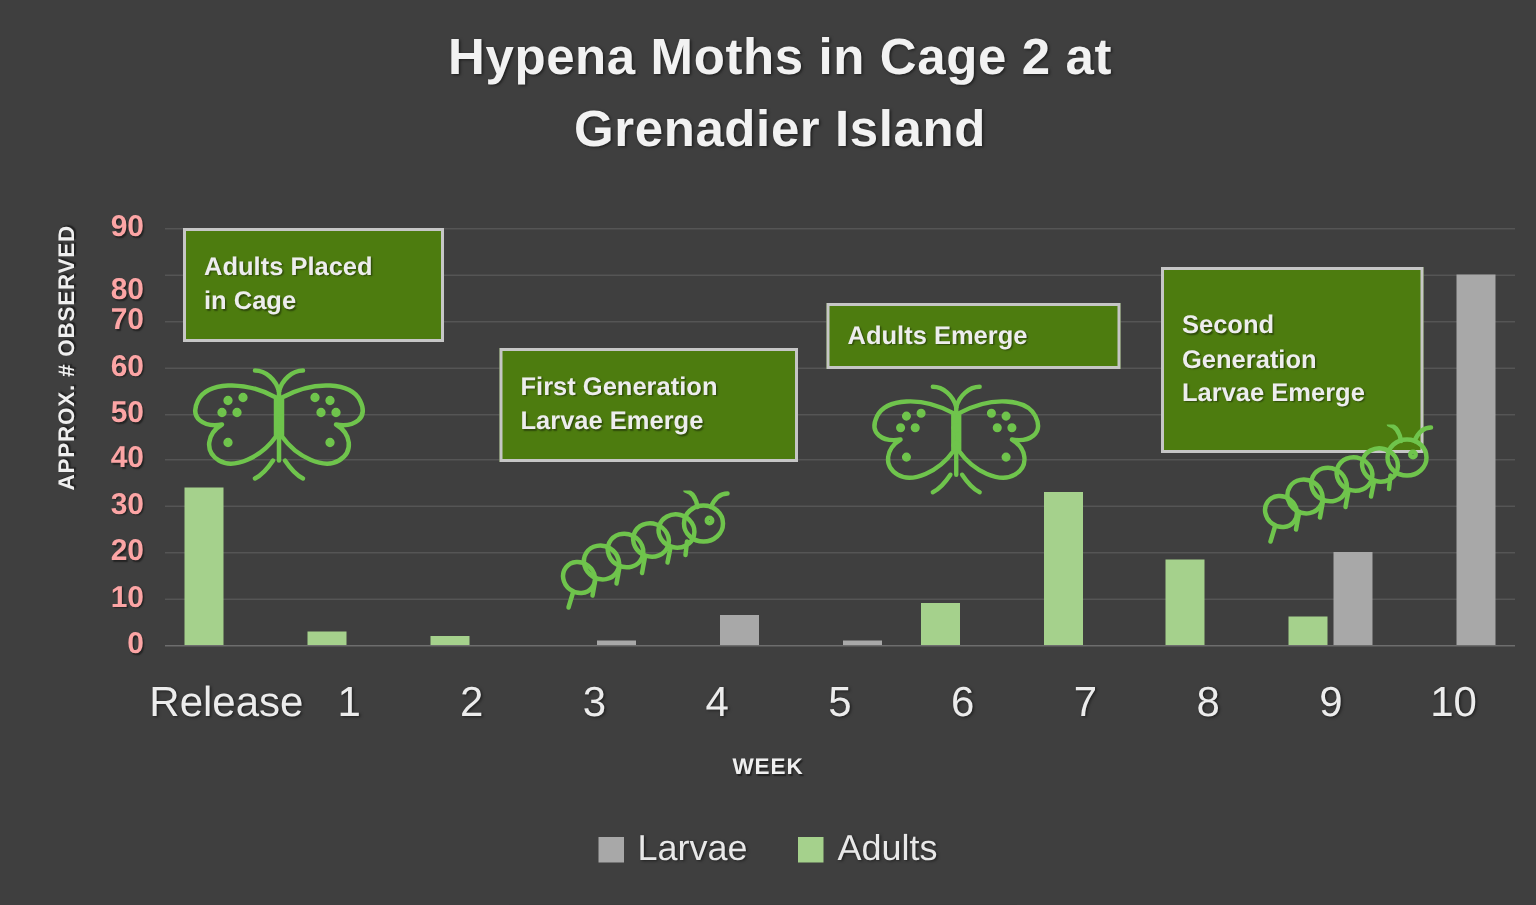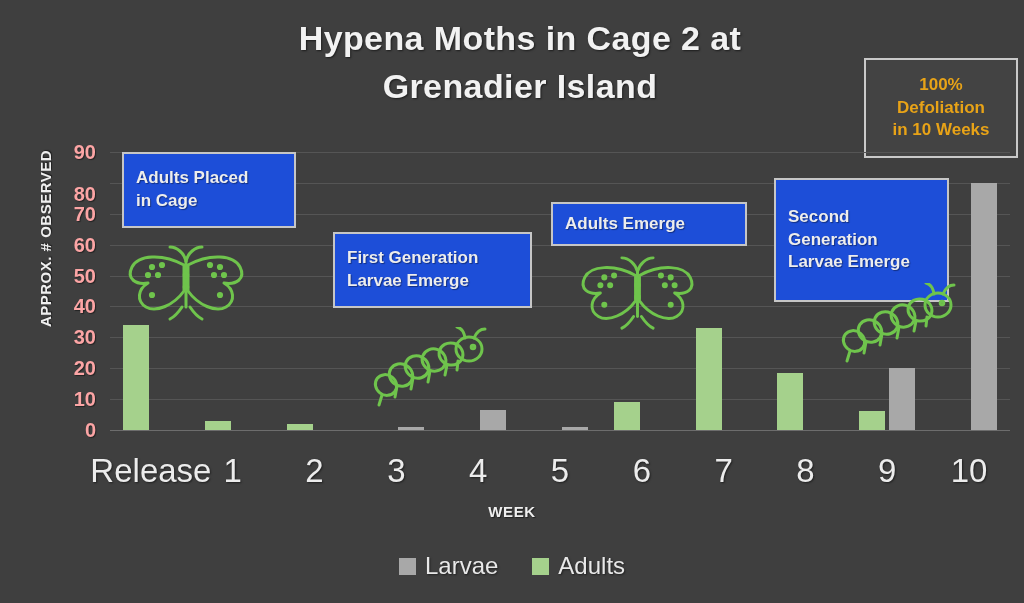--- a/index.html
+++ b/index.html
@@ -122,32 +122,32 @@
     position: absolute;
     bottom: 0;
   }
   .bar.adults { background: #a5d18c; }
   .bar.larvae { background: #a8a8a8; }
 
   .cat-label {
     position: absolute;
     top: 452px;
     text-align: right;
-    font-size: 33px;
+    font-size: 28px;
     color: #ececec;
     text-shadow: 1px 1px 2px rgba(0,0,0,0.5);
     transform: translateX(-50%);
     white-space: nowrap;
   }
 
   
   .annot {
     position: absolute;
     border: 2px solid #c6c6c6;
-    background: #1d4ed8;
+    background: #4d7c0f;
     box-sizing: border-box;
     display: flex;
     align-items: center;
     padding: 6px 12px;
     font-size: 17px;
     font-weight: bold;
     line-height: 1.33;
     color: #ededed;
     white-space: pre-line;
     text-shadow: 1px 1px 1px rgba(0,0,0,0.4);
@@ -193,23 +193,20 @@
   }
 </style>
 </head>
 <body>
 
 <div id="root">
 
   <div id="chart-title">Hypena Moths in Cage 2 at
 Grenadier Island</div>
 
-  <div id="defoliation-callout">100%
-Defoliation
-in 10 Weeks</div>
 
   <div id="y-axis-title">APPROX. # OBSERVED</div>
   <div id="x-axis-title">WEEK</div>
 
   <div id="y-ticks">
       <div class="tick-label" style="top: 0px;">90</div>
       <div class="tick-label" style="top: 42px;">80</div>
       <div class="tick-label" style="top: 61.7778px; text-align: right;">70</div>
       <div class="tick-label" style="top: 92.6667px;">60</div>
       <div class="tick-label" style="top: 123.556px;">50</div>

